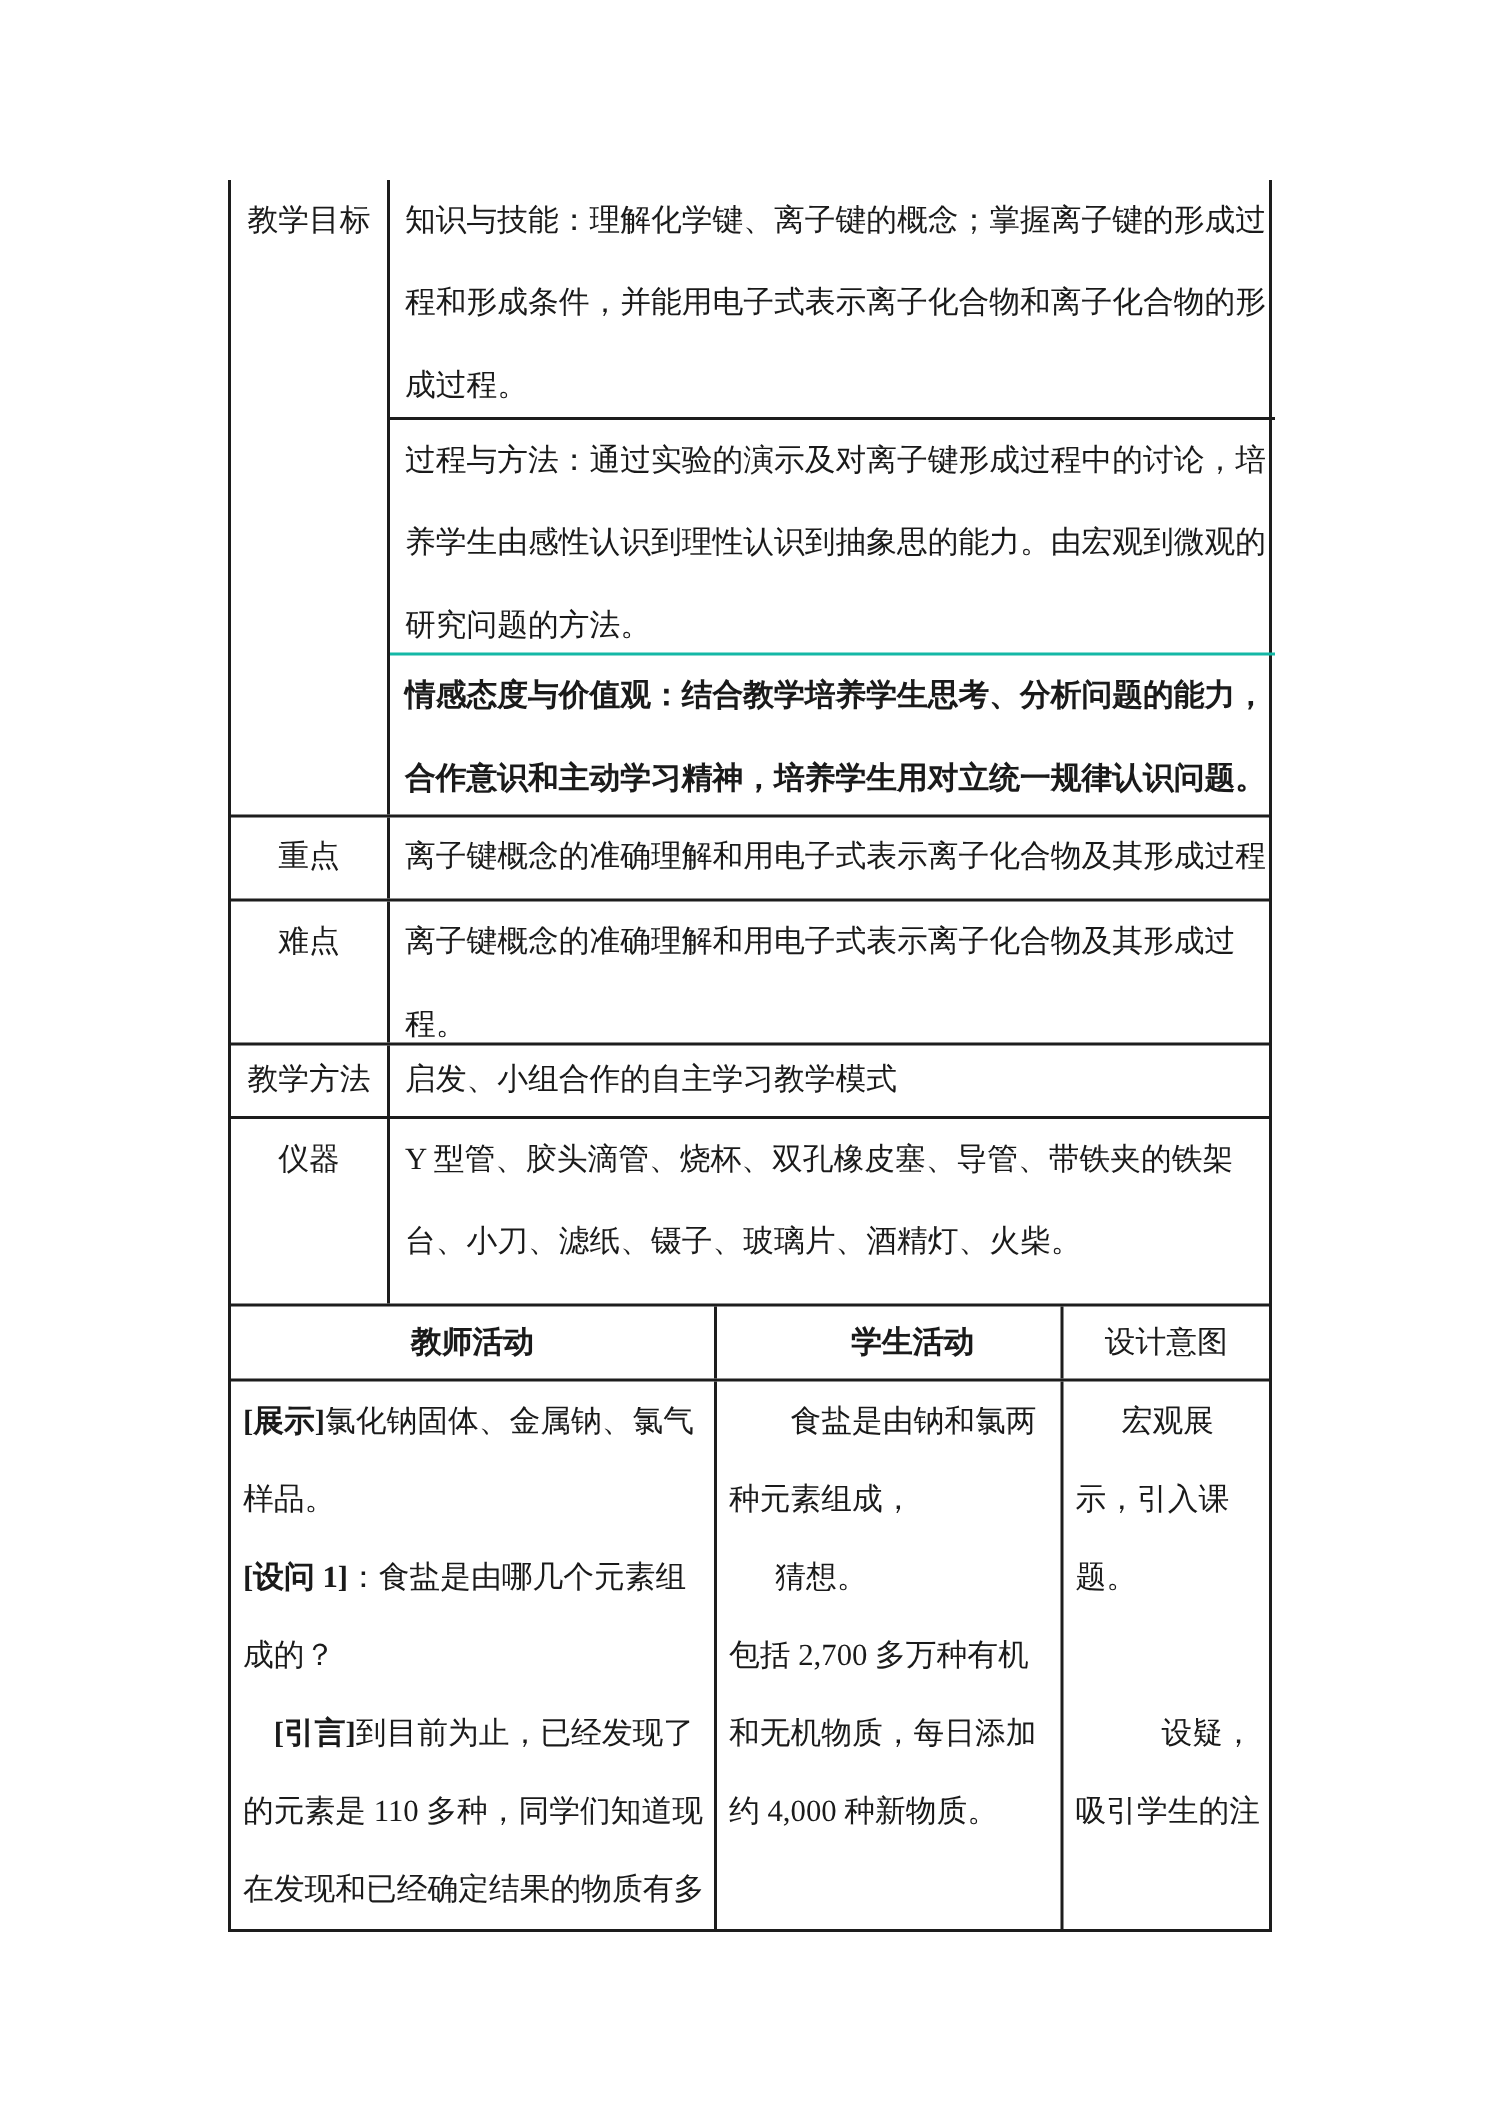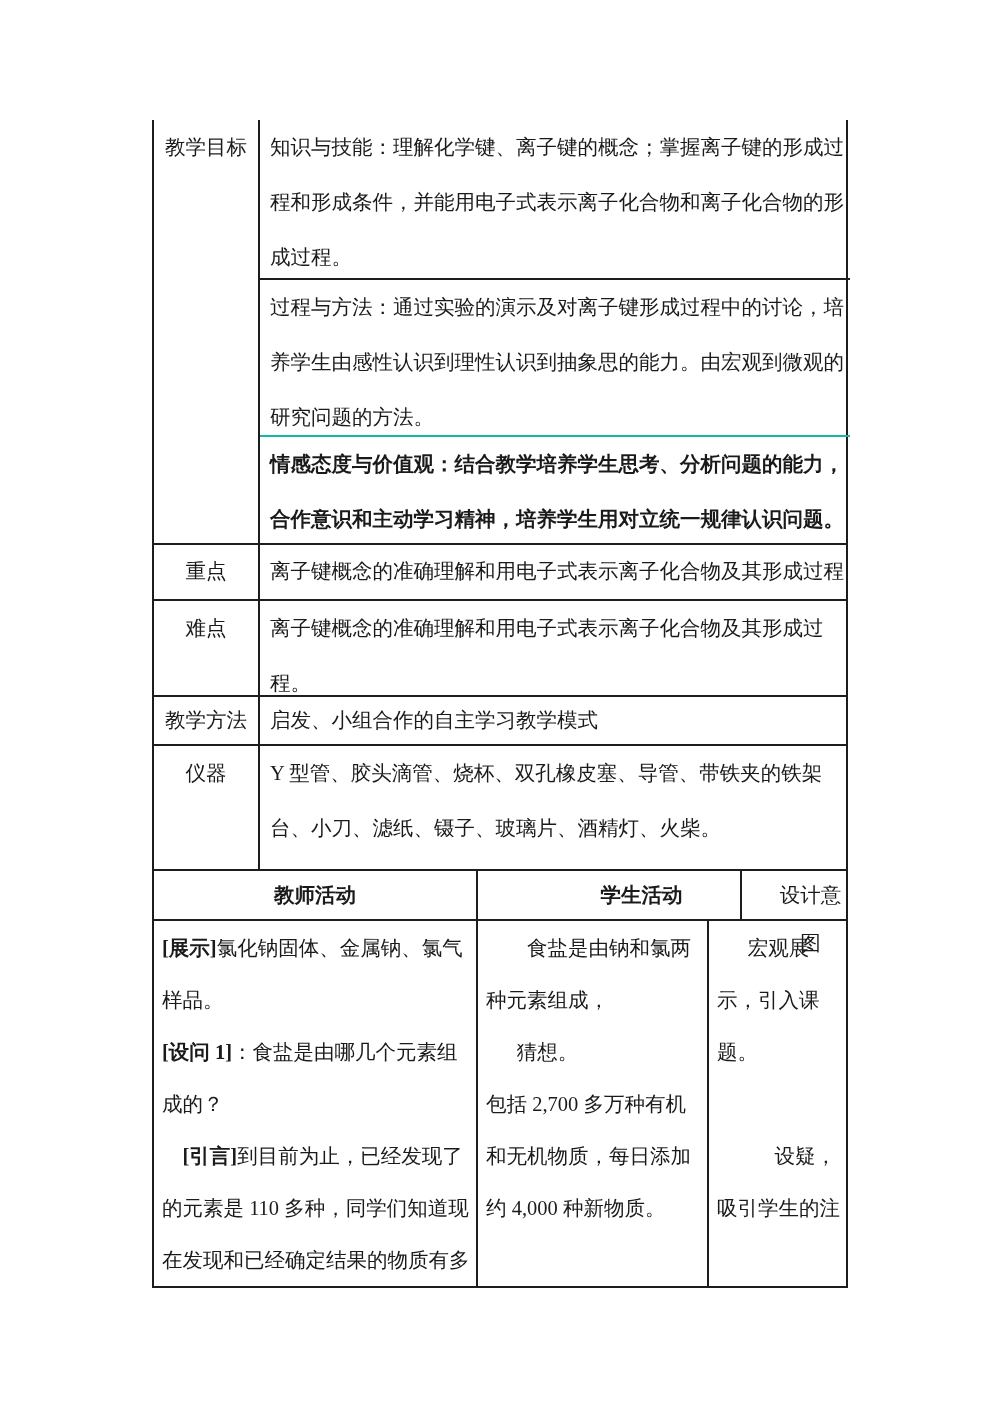--- a/index.html
+++ b/index.html
@@ -39,21 +39,21 @@
   .obj-sub-2 { height:157px; border-bottom:2px solid #14b8a6; }
   .obj-sub-3 { height:106px;font-weight:bold; }
 
   .row-keypoint { height:57px; }
   .row-keypoint .label-cell, .row-keypoint .content-cell { line-height:53px; }
   .row-difficult { height:96px; }
   .row-method { height:49px; }
   .row-method .label-cell, .row-method .content-cell { line-height:47px; }
   .row-apparatus { height:128px; }
 
-  .row-acthead { height:50px;gap:33px; }
+  .row-acthead { height:50px; }
   .acthead-cell {
     box-sizing:border-box; text-align:center; line-height:48px;
   }
   .row-actbody { height:370px; border-bottom:none; flex:1; }
   .col-teacher { width:324px; border-right:2px solid #1d1d1d; }
   .col-student { width:231px; border-right:2px solid #1d1d1d;padding-left:32px; }
   .col-design  { flex:1; }
   .actbody-cell {
     box-sizing:border-box; padding:1px 4px 0 8px; line-height:52px;
   }

